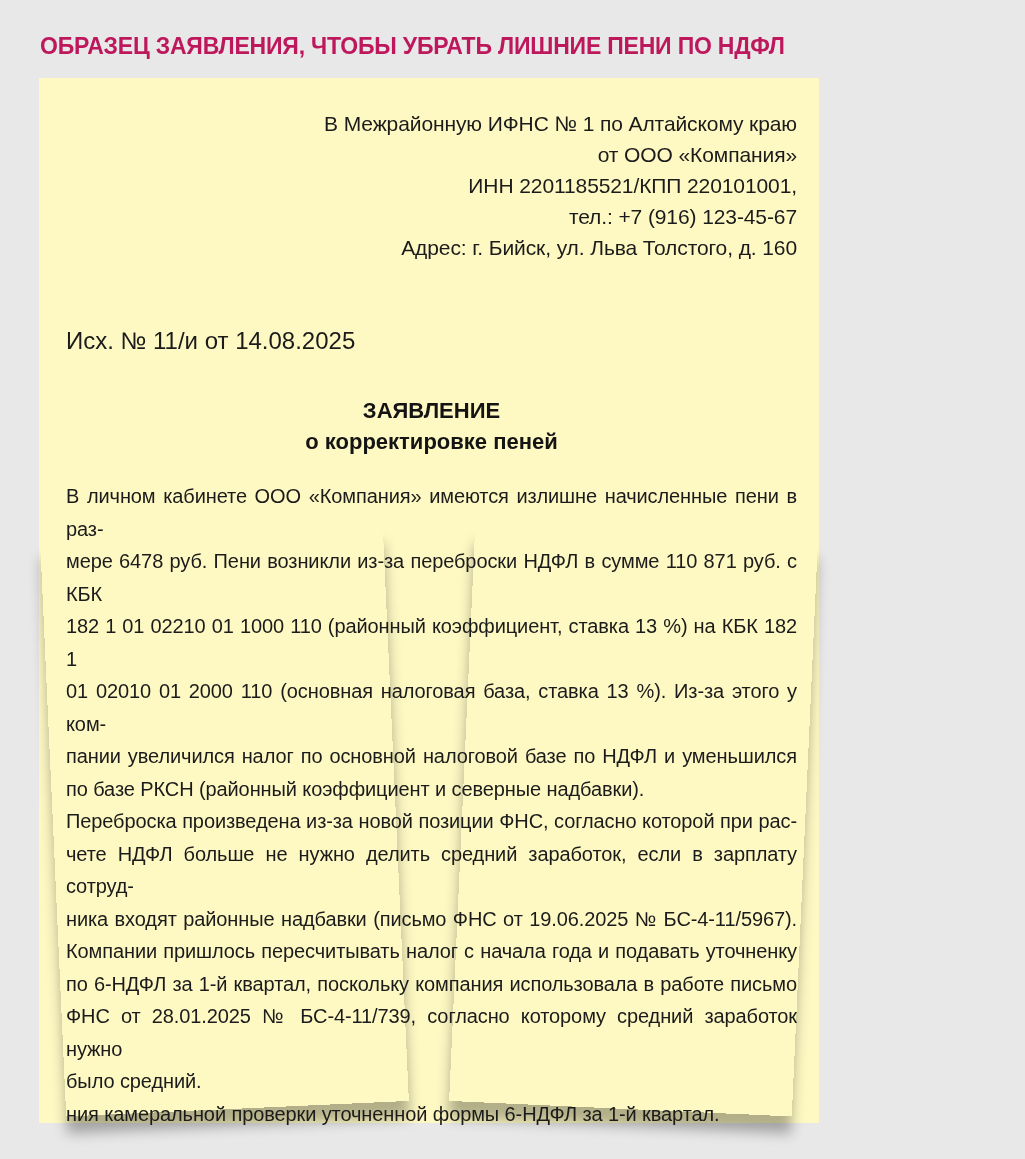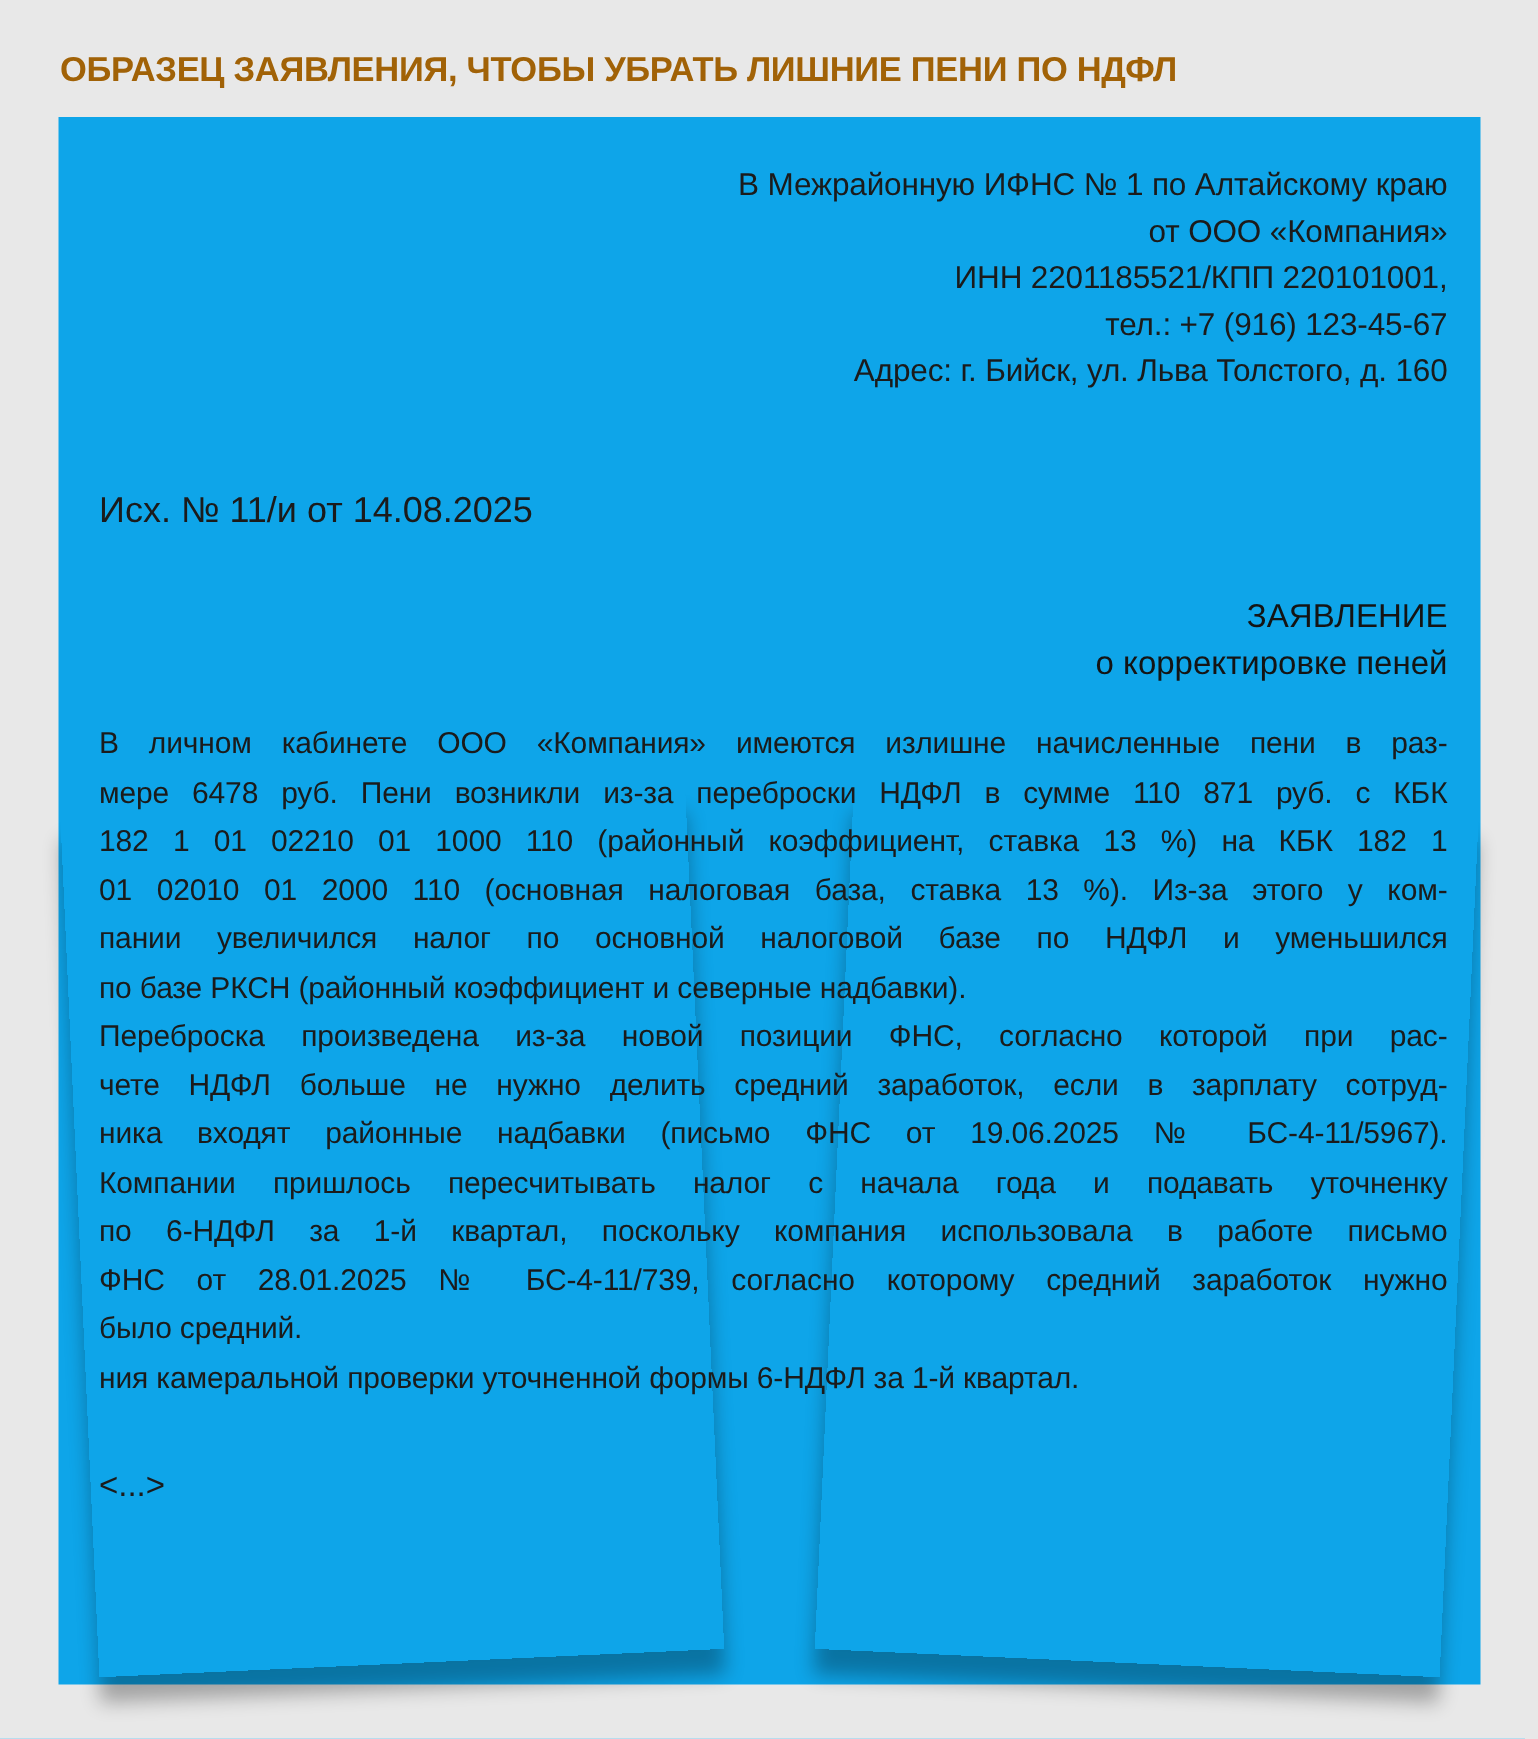--- a/index.html
+++ b/index.html
@@ -14,28 +14,28 @@
     overflow: hidden;
     font-family: "Liberation Sans", sans-serif;
     color: #1b1b1b;
   }
   .page-title {
     margin: 0;
     padding: 33px 40px 0 40px;
     font-size: 23px;
     font-weight: 700;
     letter-spacing: -0.2px;
-    color: #a16207;
+    color: #be185d;
   }
   .doc {
     position: relative;
     margin: 18px 16px 0 39px;
-    width: 948px;
+    width: 780px;
     height: 1045px;
-    background: #0ea5e9;
+    background: #fef9c3;
     box-sizing: border-box;
     padding: 30px 22px 0 27px;
     z-index: 1;
   }
   
   .doc::before, .doc::after {
     content: "";
     position: absolute;
     z-index: -1;
     bottom: 14px;
@@ -53,22 +53,22 @@
     line-height: 31px;
     letter-spacing: -0.1px;
   }
   .outgoing {
     margin-top: 62px;
     font-size: 24px;
     line-height: 31px;
   }
   .heading {
     margin-top: 39px;
-    text-align: right;
-    font-weight: 400;
+    text-align: center;
+    font-weight: 700;
     font-size: 22px;
     line-height: 31px;
     color: #141414;
   }
   .body-text {
     margin-top: 23px;
     font-size: 20px;
     line-height: 32.5px;
     letter-spacing: -0.1px;
   }

